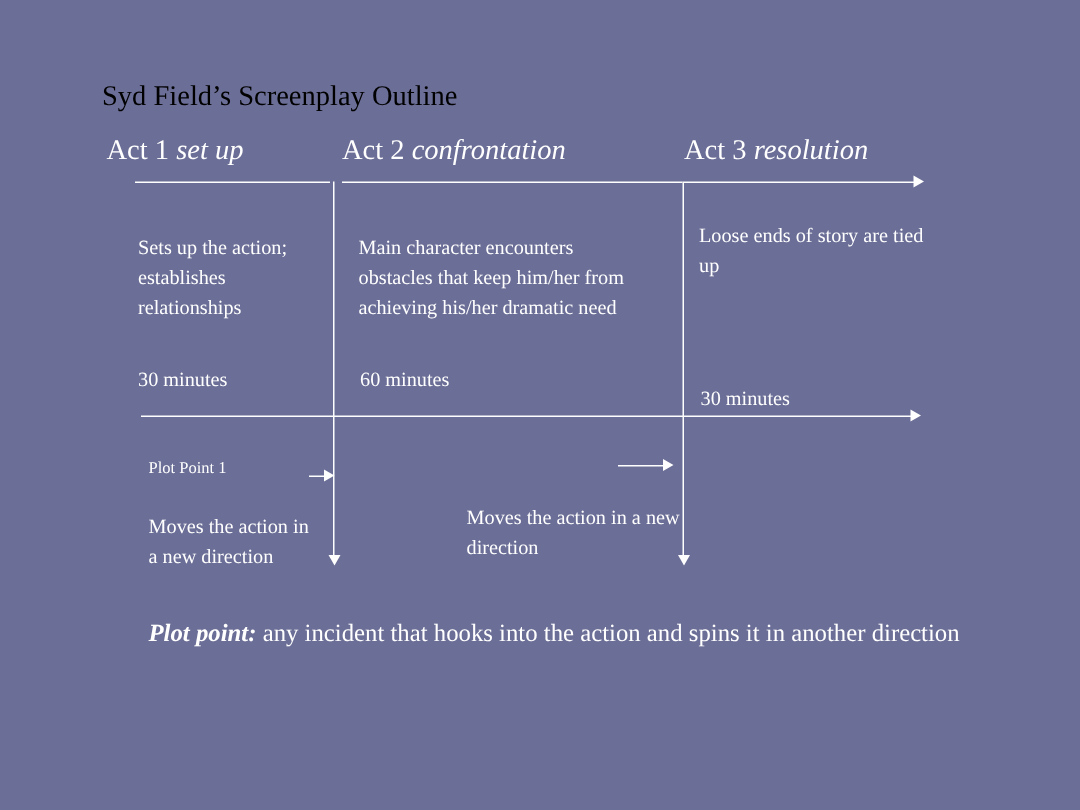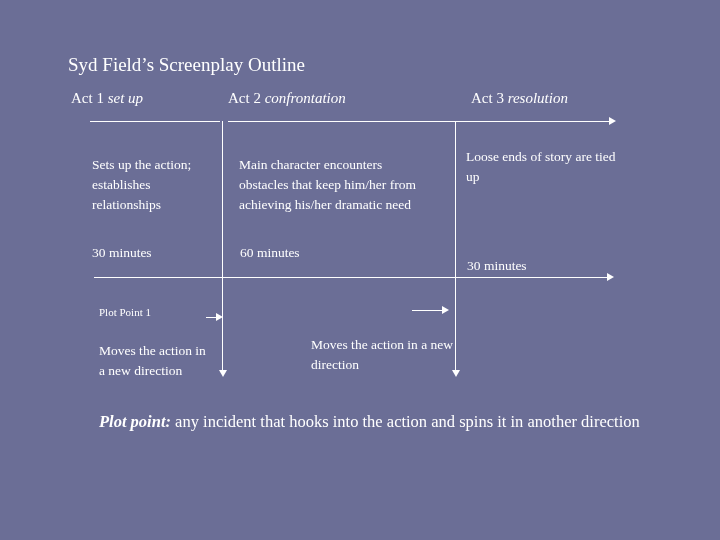--- a/index.html
+++ b/index.html
@@ -19,36 +19,36 @@
     position: absolute;
     left: 0; top: 0;
     width: 720px;
     height: 540px;
   }
   .title {
     position: absolute;
     left: 68px;
     top: 54px;
     font-size: 19px;
-    color: #ffffff;
+    color: #000000;
     white-space: nowrap;
   }
 
   
   .act-head {
     position: absolute;
-    font-size: 15px;
+    font-size: 19px;
     white-space: nowrap;
   }
   .act-head .norm { font-style: normal; }
   .act-head .ital { font-style: italic; }
 
   #act1-head { left: 71px; top: 90px; }
   #act2-head { left: 228px; top: 90px; }
-  #act3-head { left: 456px; top: 90px; margin-left: 15px; }
+  #act3-head { left: 456px; top: 90px; }
 
   
   .hrule {
     position: absolute;
     height: 1px;
     background: #ffffff;
     top: 121px;
   }
   #rule1 { left: 90px; width: 130px; }
   #rule2 { left: 228px; width: 227px; }

